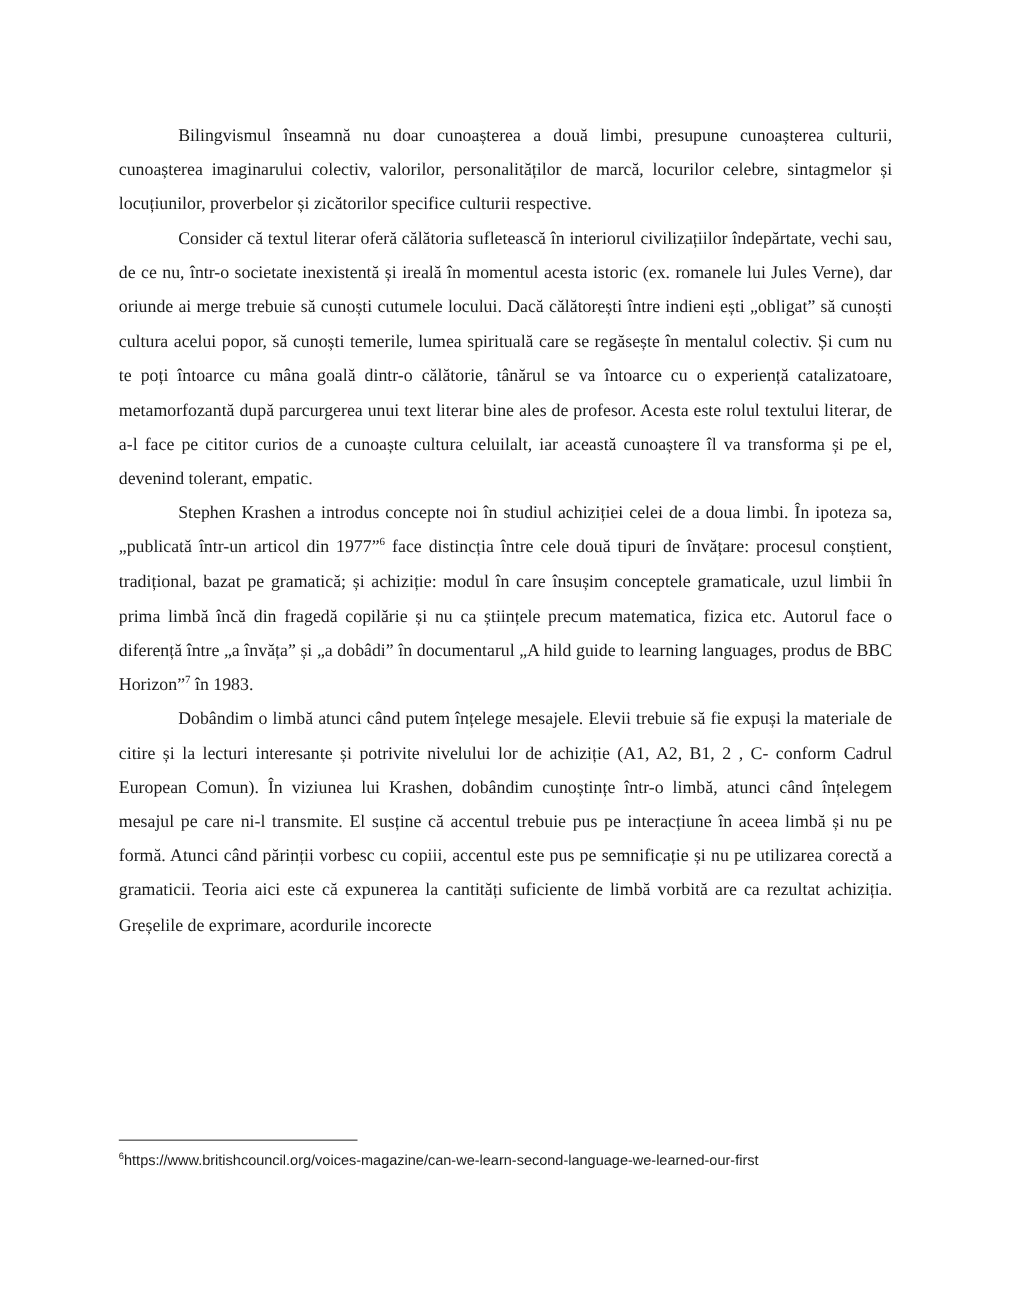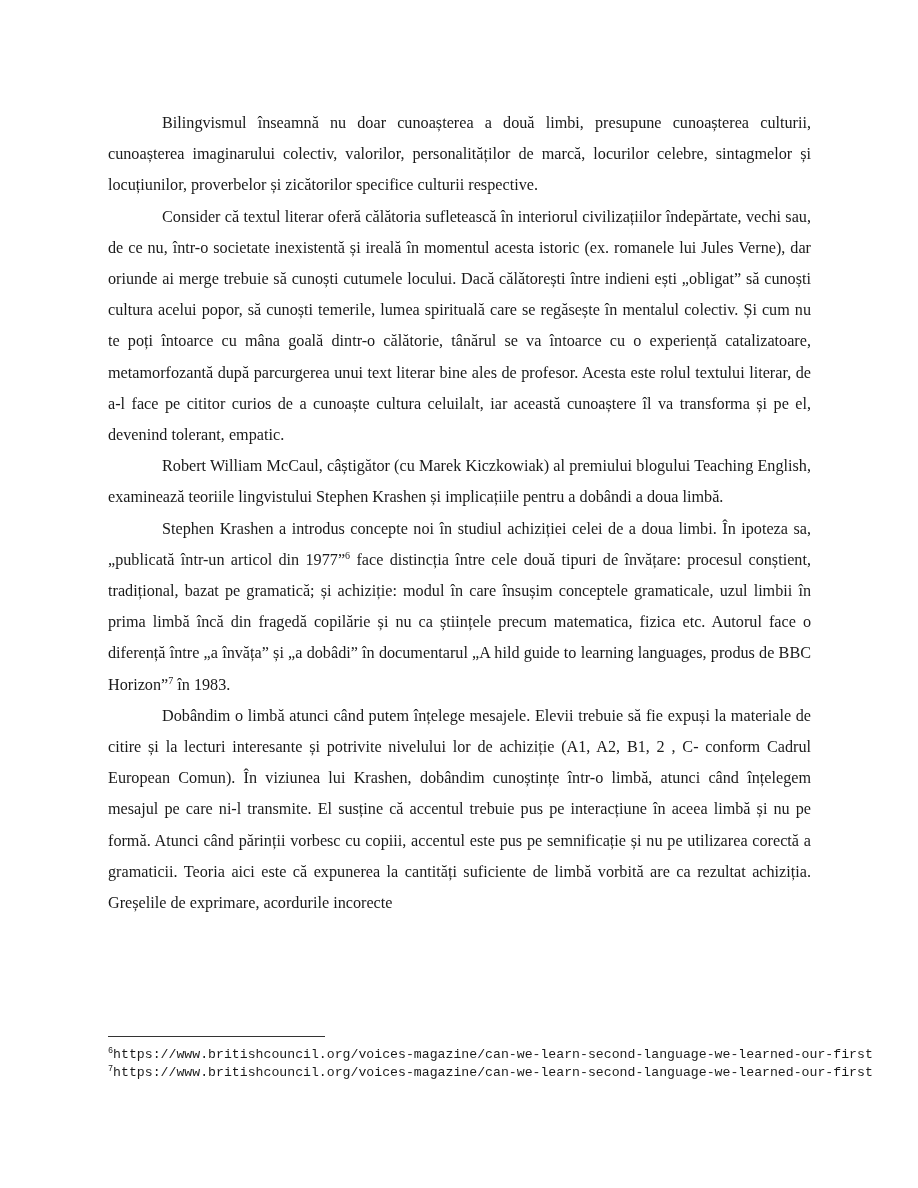--- a/index.html
+++ b/index.html
@@ -10,35 +10,33 @@
     line-height: 31.2px; text-align: justify;
   }
   .page p { margin: 0; text-indent: 54px; }
   sup { font-size: 10px; line-height: 0; vertical-align: super; }
   .fn-sep {
     position: absolute; left: 108px; top: 1036px; width: 217px; height: 0;
     border-top: 1px solid #333;
   }
   .footnotes {
     position: absolute; left: 108px; top: 1046px; width: 720px;
-    font-family: Liberation Mono, monospace; font-size: 13.2px; color: #1a1a1a;
+    font-family: Liberation Sans, sans-serif; font-size: 13.2px; color: #1a1a1a;
     line-height: 18px;
   }
   .footnotes div { white-space: nowrap; }
   .footnotes sup { font-size: 8.5px; }
 </style>
 </head>
 <body>
 
 <div class="page">
   <p>Bilingvismul înseamnă nu doar cunoașterea a două limbi, presupune cunoașterea culturii, cunoașterea imaginarului colectiv, valorilor, personalităților de marcă, locurilor celebre, sintagmelor și locuțiunilor, proverbelor și zicătorilor specifice culturii respective.</p>
   <p>Consider că textul literar oferă călătoria sufletească în interiorul civilizațiilor îndepărtate, vechi sau, de ce nu, într-o societate inexistentă și ireală în momentul acesta istoric (ex. romanele lui  Jules Verne), dar oriunde ai merge trebuie să cunoști cutumele locului. Dacă călătorești între indieni ești „obligat” să cunoști cultura acelui popor, să cunoști temerile, lumea spirituală care se regăsește în mentalul colectiv. Și cum nu te poți întoarce cu mâna goală dintr-o călătorie, tânărul se va întoarce cu o experiență catalizatoare, metamorfozantă după parcurgerea unui text literar bine ales de profesor. Acesta este rolul textului literar, de a-l face pe cititor curios de a cunoaște cultura celuilalt, iar această cunoaștere îl va transforma și pe el, devenind tolerant, empatic.</p>
-  <p>Robert William McCaul, câștigător (cu Marek Kiczkowiak) al premiului blogului Teaching English, examinează  teoriile lingvistului Stephen Krashen și implicațiile pentru a  dobândi a doua limbă.</p>
   <p><span>Stephen Krashen a introdus concepte noi în studiul achiziției celei de a doua limbi. În ipoteza sa, „publicată într-un articol din 1977”</span><sup>6</sup><span> face distincția între cele două tipuri de învățare: procesul conștient, tradițional, bazat pe gramatică; și achiziție: modul în care însușim conceptele gramaticale, uzul limbii în prima limbă încă din fragedă copilărie și nu ca științele precum matematica, fizica etc. Autorul face o diferență între „a învăța” și „a dobâdi” în documentarul „A hild guide to learning languages, produs de BBC Horizon”</span><sup>7</sup><span> în 1983.</span></p>
   <p> Dobândim o limbă atunci când putem înțelege mesajele. Elevii trebuie să fie expuși la materiale de citire și la lecturi interesante și potrivite nivelului lor de achiziție (A1, A2, B1, 2 , C- conform Cadrul European Comun). În viziunea lui Krashen, dobândim cunoștințe într-o limbă, atunci când înțelegem mesajul pe care ni-l transmite. El susține că accentul trebuie pus pe interacțiune în aceea limbă și nu pe formă. Atunci când părinții vorbesc cu copiii, accentul este pus pe semnificație și nu pe utilizarea corectă a gramaticii. Teoria aici este că expunerea la cantități suficiente de limbă vorbită are ca rezultat achiziția. Greșelile de exprimare, acordurile incorecte</p>
 </div>
 
 <div class="fn-sep"></div>
 
 <div class="footnotes">
   <div><sup>6</sup><span>https://www.britishcouncil.org/voices-magazine/can-we-learn-second-language-we-learned-our-first</span></div>
-  <div><sup>7</sup><span>https://www.britishcouncil.org/voices-magazine/can-we-learn-second-language-we-learned-our-first</span></div>
 </div>
 
 </body></html>

